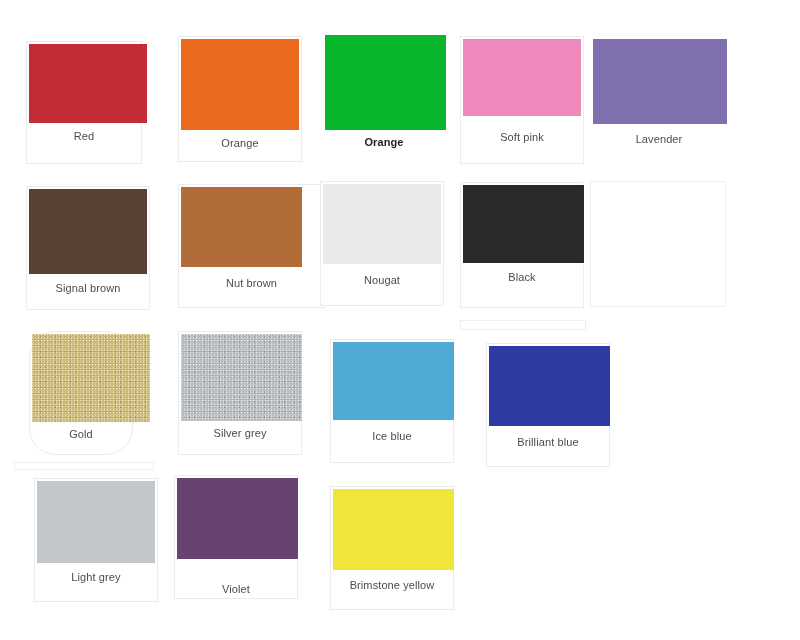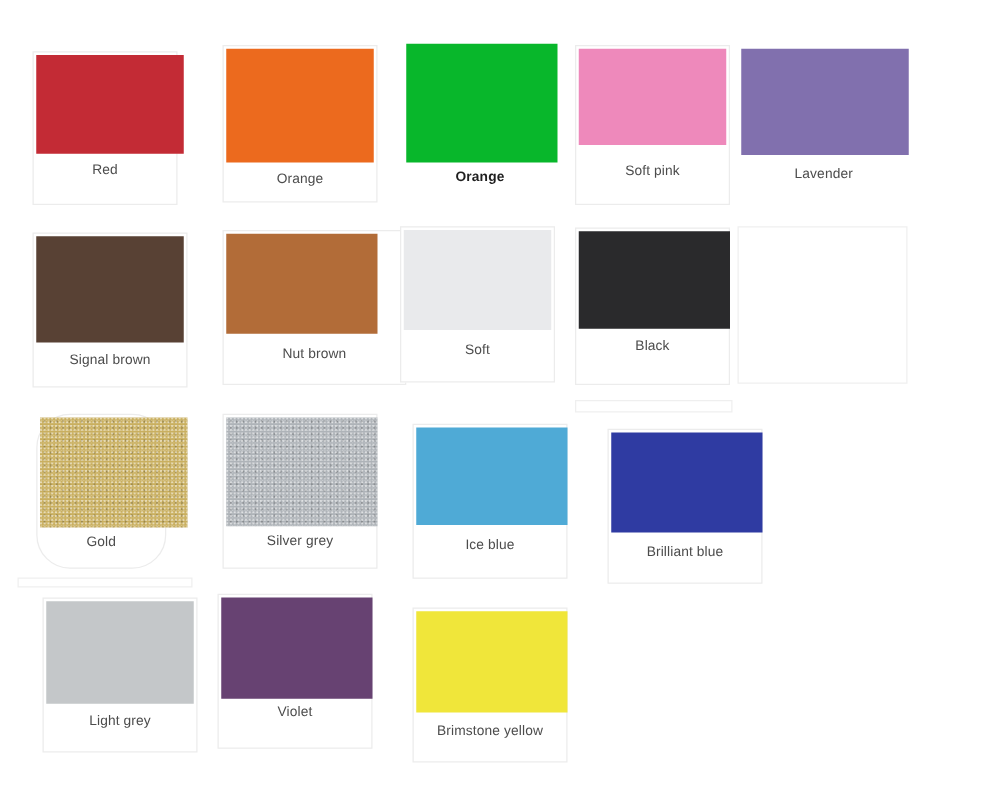--- a/index.html
+++ b/index.html
@@ -104,21 +104,21 @@
     <div class="swatch-card" style="left: 26px; top: 186px; width: 124px; height: 124px;">
       <div class="swatch-chip" style="width: 118px; height: 85px; background: rgb(88, 65, 52);"></div>
       <div class="swatch-label" style="top: 95px;">Signal brown</div>
     </div>
     <div class="swatch-card" style="left: 178px; top: 184px; width: 147px; height: 124px;">
       <div class="swatch-chip" style="width: 121px; height: 80px; background: rgb(178, 108, 56);"></div>
       <div class="swatch-label" style="top: 92px;">Nut brown</div>
     </div>
     <div class="swatch-card" style="left: 320px; top: 181px; width: 124px; height: 125px;">
       <div class="swatch-chip" style="width: 118px; height: 80px; background: rgb(233, 234, 236);"></div>
-      <div class="swatch-label" style="top: 92px;">Soft</div>
+      <div class="swatch-label" style="top: 92px;">Nougat</div>
     </div>
     <div class="swatch-card" style="left: 460px; top: 182px; width: 124px; height: 126px;">
       <div class="swatch-chip" style="width: 121px; height: 78px; background: rgb(42, 42, 44);"></div>
       <div class="swatch-label" style="top: 88px;">Black</div>
     </div>
     <div class="swatch-card" style="left: 29px; top: 331px; width: 104px; height: 124px; border-radius: 27px;">
       <div class="swatch-chip tex-metal" style="width: 118px; height: 88px; background-image: radial-gradient(circle at 25% 30%, rgba(255, 255, 255, 0.55) 0px, rgba(255, 255, 255, 0.55) 0.6px, rgba(0, 0, 0, 0) 0.9px), radial-gradient(circle at 70% 65%, rgba(0, 0, 0, 0.22) 0px, rgba(0, 0, 0, 0.22) 0.7px, rgba(0, 0, 0, 0) 1px), radial-gradient(circle at 50% 10%, rgba(255, 255, 255, 0.3) 0px, rgba(255, 255, 255, 0.3) 0.5px, rgba(0, 0, 0, 0) 0.8px), linear-gradient(rgb(201, 175, 95), rgb(201, 175, 95));"></div>
       <div class="swatch-label" style="top: 96px;">Gold</div>
     </div>
     <div class="swatch-card" style="left: 178px; top: 331px; width: 124px; height: 124px;">
@@ -132,19 +132,19 @@
     <div class="swatch-card" style="left: 486px; top: 343px; width: 124px; height: 124px; padding-left: 22px;">
       <div class="swatch-chip" style="width: 121px; height: 80px; background: rgb(47, 59, 162);"></div>
       <div class="swatch-label" style="top: 92px;">Brilliant blue</div>
     </div>
     <div class="swatch-card" style="left: 34px; top: 478px; width: 124px; height: 124px;">
       <div class="swatch-chip" style="width: 118px; height: 82px; background: rgb(196, 199, 201);"></div>
       <div class="swatch-label" style="top: 92px;">Light grey</div>
     </div>
     <div class="swatch-card" style="left: 174px; top: 475px; width: 124px; height: 124px;">
       <div class="swatch-chip" style="width: 121px; height: 81px; background: rgb(103, 66, 114);"></div>
-      <div class="swatch-label" style="top: 88px;">Violet</div>
+      <div class="swatch-label" style="top: 107px;">Violet</div>
     </div>
     <div class="swatch-card" style="left: 330px; top: 486px; width: 124px; height: 124px;">
       <div class="swatch-chip" style="width: 121px; height: 81px; background: rgb(240, 230, 58);"></div>
       <div class="swatch-label" style="top: 92px;">Brimstone yellow</div>
     </div>
   </div>
 
 </body></html>

